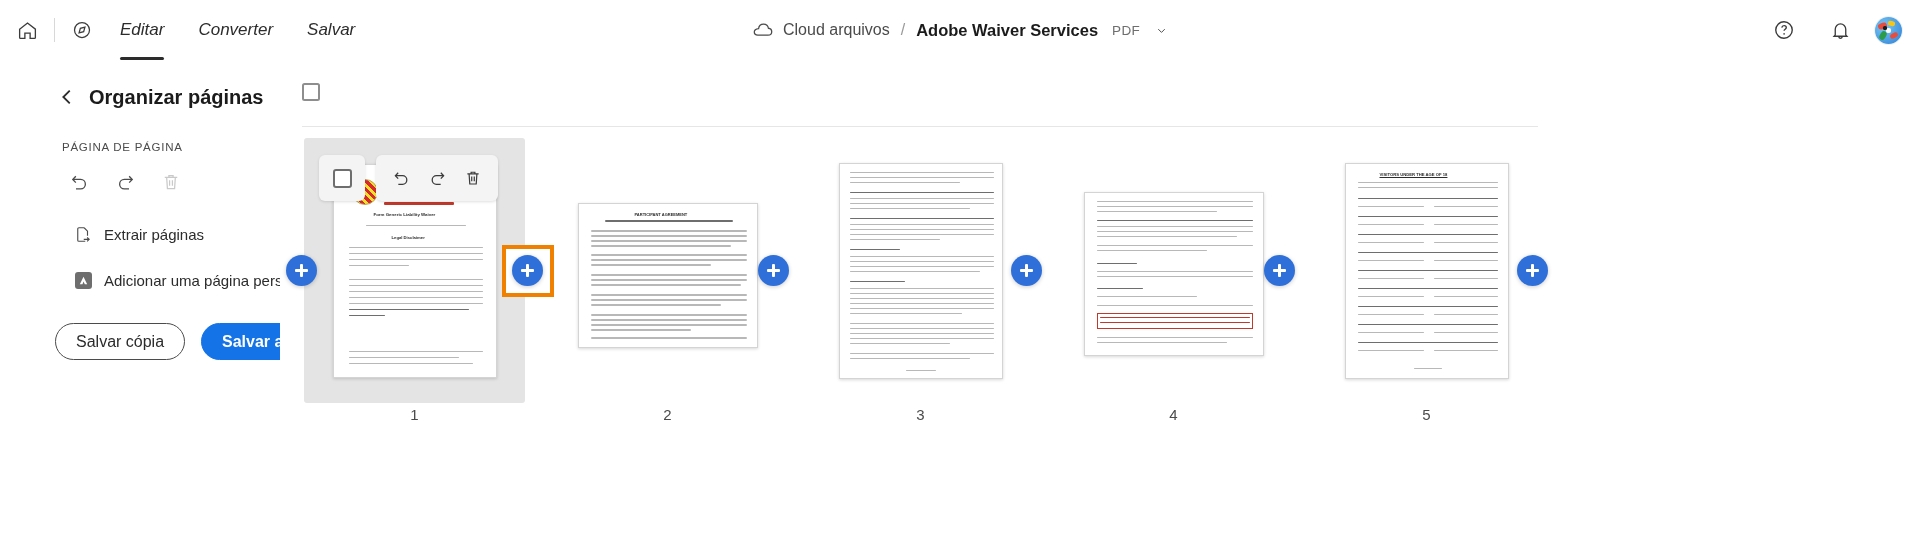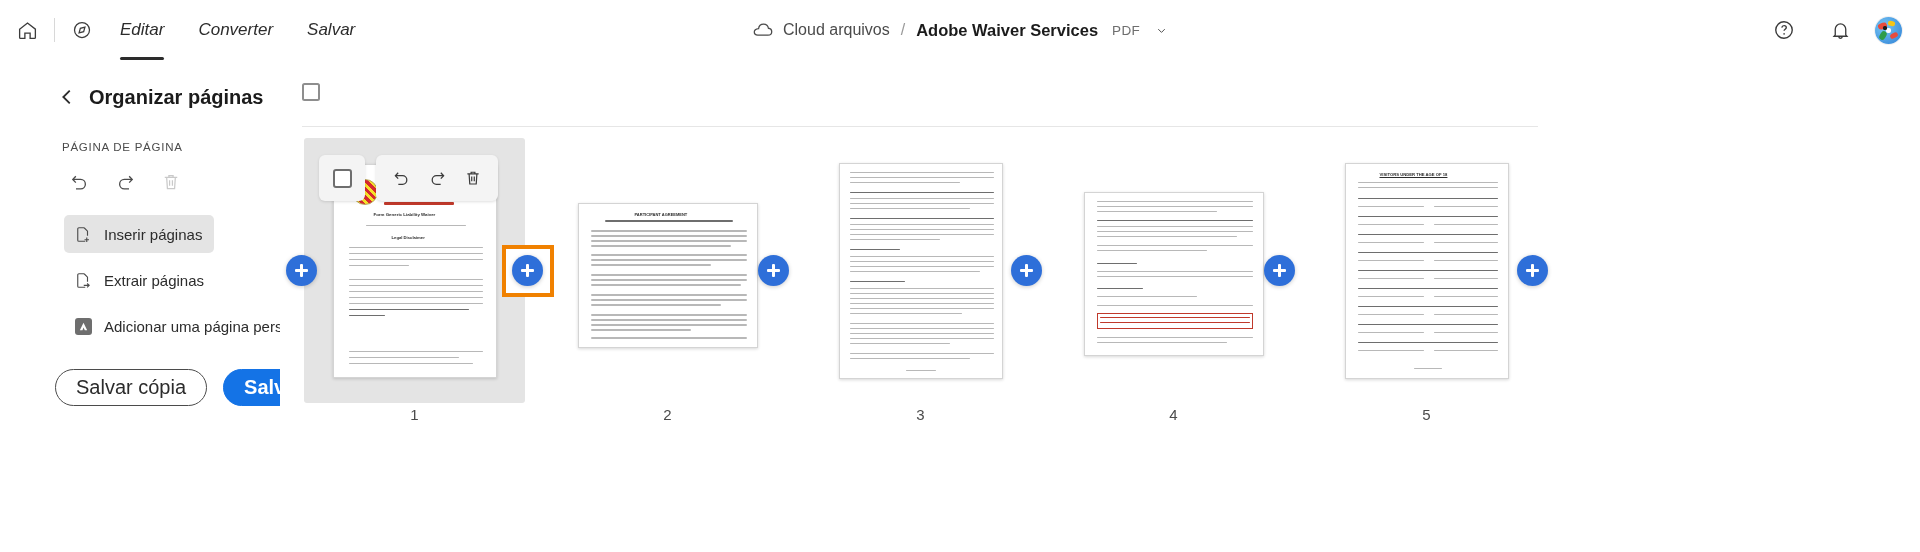--- a/index.html
+++ b/index.html
@@ -88,21 +88,21 @@
     border-radius:5px; cursor:pointer; width:max-content; color:#2c2c2c; font-size:15px;
   }
   .list-row.selected{ background:#e4e4e4; }
   .list-row + .list-row { margin-top:8px; }
   .row-ico{ width:20px;height:20px; display:flex; align-items:center; justify-content:center; color:#4b4b4b;}
   .adobe-sq{ width:17px;height:17px; background:#6e6e6e; border-radius:3px;
     display:flex; align-items:center; justify-content:center; }
   .btn-row{ display:flex; gap:16px; padding:24px 0 0 15px; align-items:center; }
   .btn{
     height:37px; border-radius:19px; display:flex; align-items:center; justify-content:center;
-    font-size:20px; cursor:pointer; padding:0 20px; white-space:nowrap;
+    font-size:16px; cursor:pointer; padding:0 20px; white-space:nowrap;
   }
   .btn-secondary{ border:1.6px solid #4b4b4b; color:#2c2c2c; background:#fff; }
   .btn-primary{ background:#1473e6; color:#fff; border:1.6px solid #1473e6; font-weight:bold; }
 
   
   .main{
     position:absolute; left:280px; top:60px; width:1640px; height:492px;
     background:#fff; overflow:hidden;
   }
   .main-toolbar{ position:absolute; left:0; top:0; width:1640px; height:66px; }
@@ -275,30 +275,20 @@
       </div>
       <div class="op-btn disabled">
         <svg width="20" height="20" viewBox="0 0 24 24" fill="none" stroke="currentColor" stroke-width="1.5">
           <path d="M4.5 6.5h15M9.5 6.5V4.3h5v2.2M6.8 6.5 7.7 20h8.6l.9-13.5"></path>
           <path d="M10.3 10v6.4M13.7 10v6.4"></path>
         </svg>
       </div>
     </div>
 
     <div class="menu-list">
-      <div class="list-row selected">
-        <span class="row-ico">
-          <svg width="18" height="19" viewBox="0 0 24 24" fill="none" stroke="currentColor" stroke-width="1.5">
-            <path d="M13.5 3H6.5A1.5 1.5 0 0 0 5 4.5v15A1.5 1.5 0 0 0 6.5 21H15"></path>
-            <path d="M13.5 3 18 7.5v6"></path>
-            <path d="M17 16v6M14 19h6"></path>
-          </svg>
-        </span>
-        <span>Inserir páginas</span>
-      </div>
       <div class="list-row">
         <span class="row-ico">
           <svg width="18" height="19" viewBox="0 0 24 24" fill="none" stroke="currentColor" stroke-width="1.5">
             <path d="M13.5 3H6.5A1.5 1.5 0 0 0 5 4.5v15A1.5 1.5 0 0 0 6.5 21H15"></path>
             <path d="M13.5 3 18 7.5v6"></path>
             <path d="M13 18.5h7M17.5 16l2.7 2.5-2.7 2.6"></path>
           </svg>
         </span>
         <span>Extrair páginas</span>
       </div>

